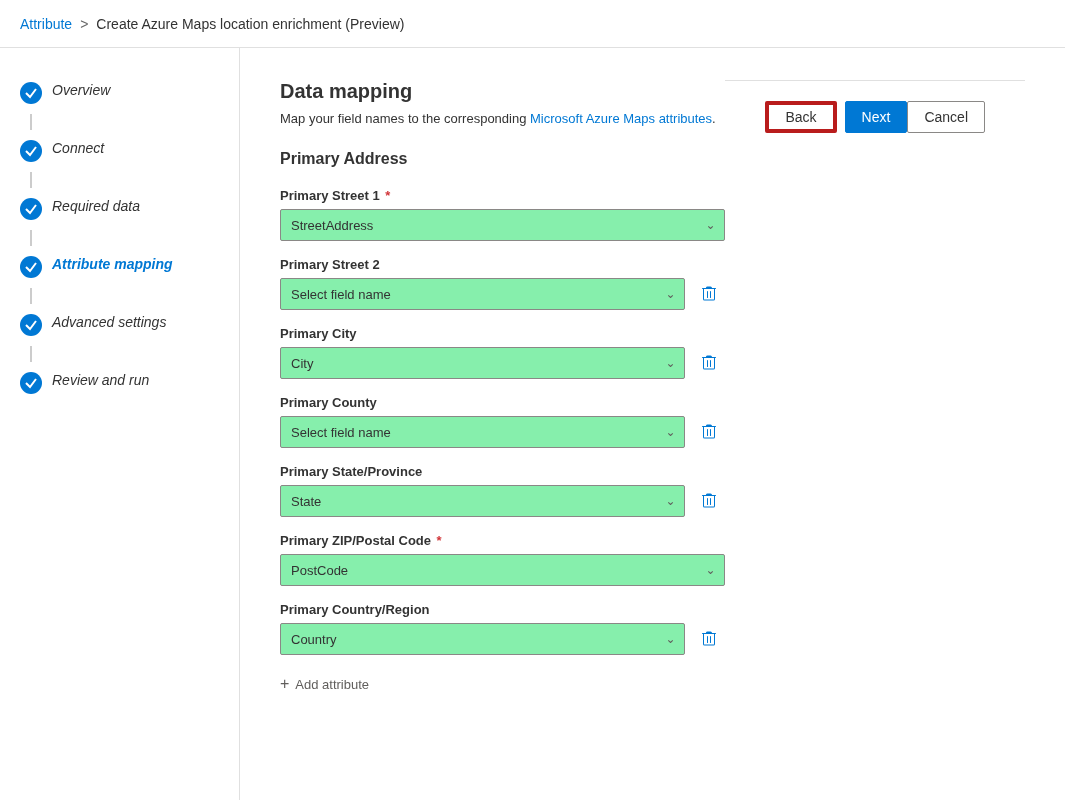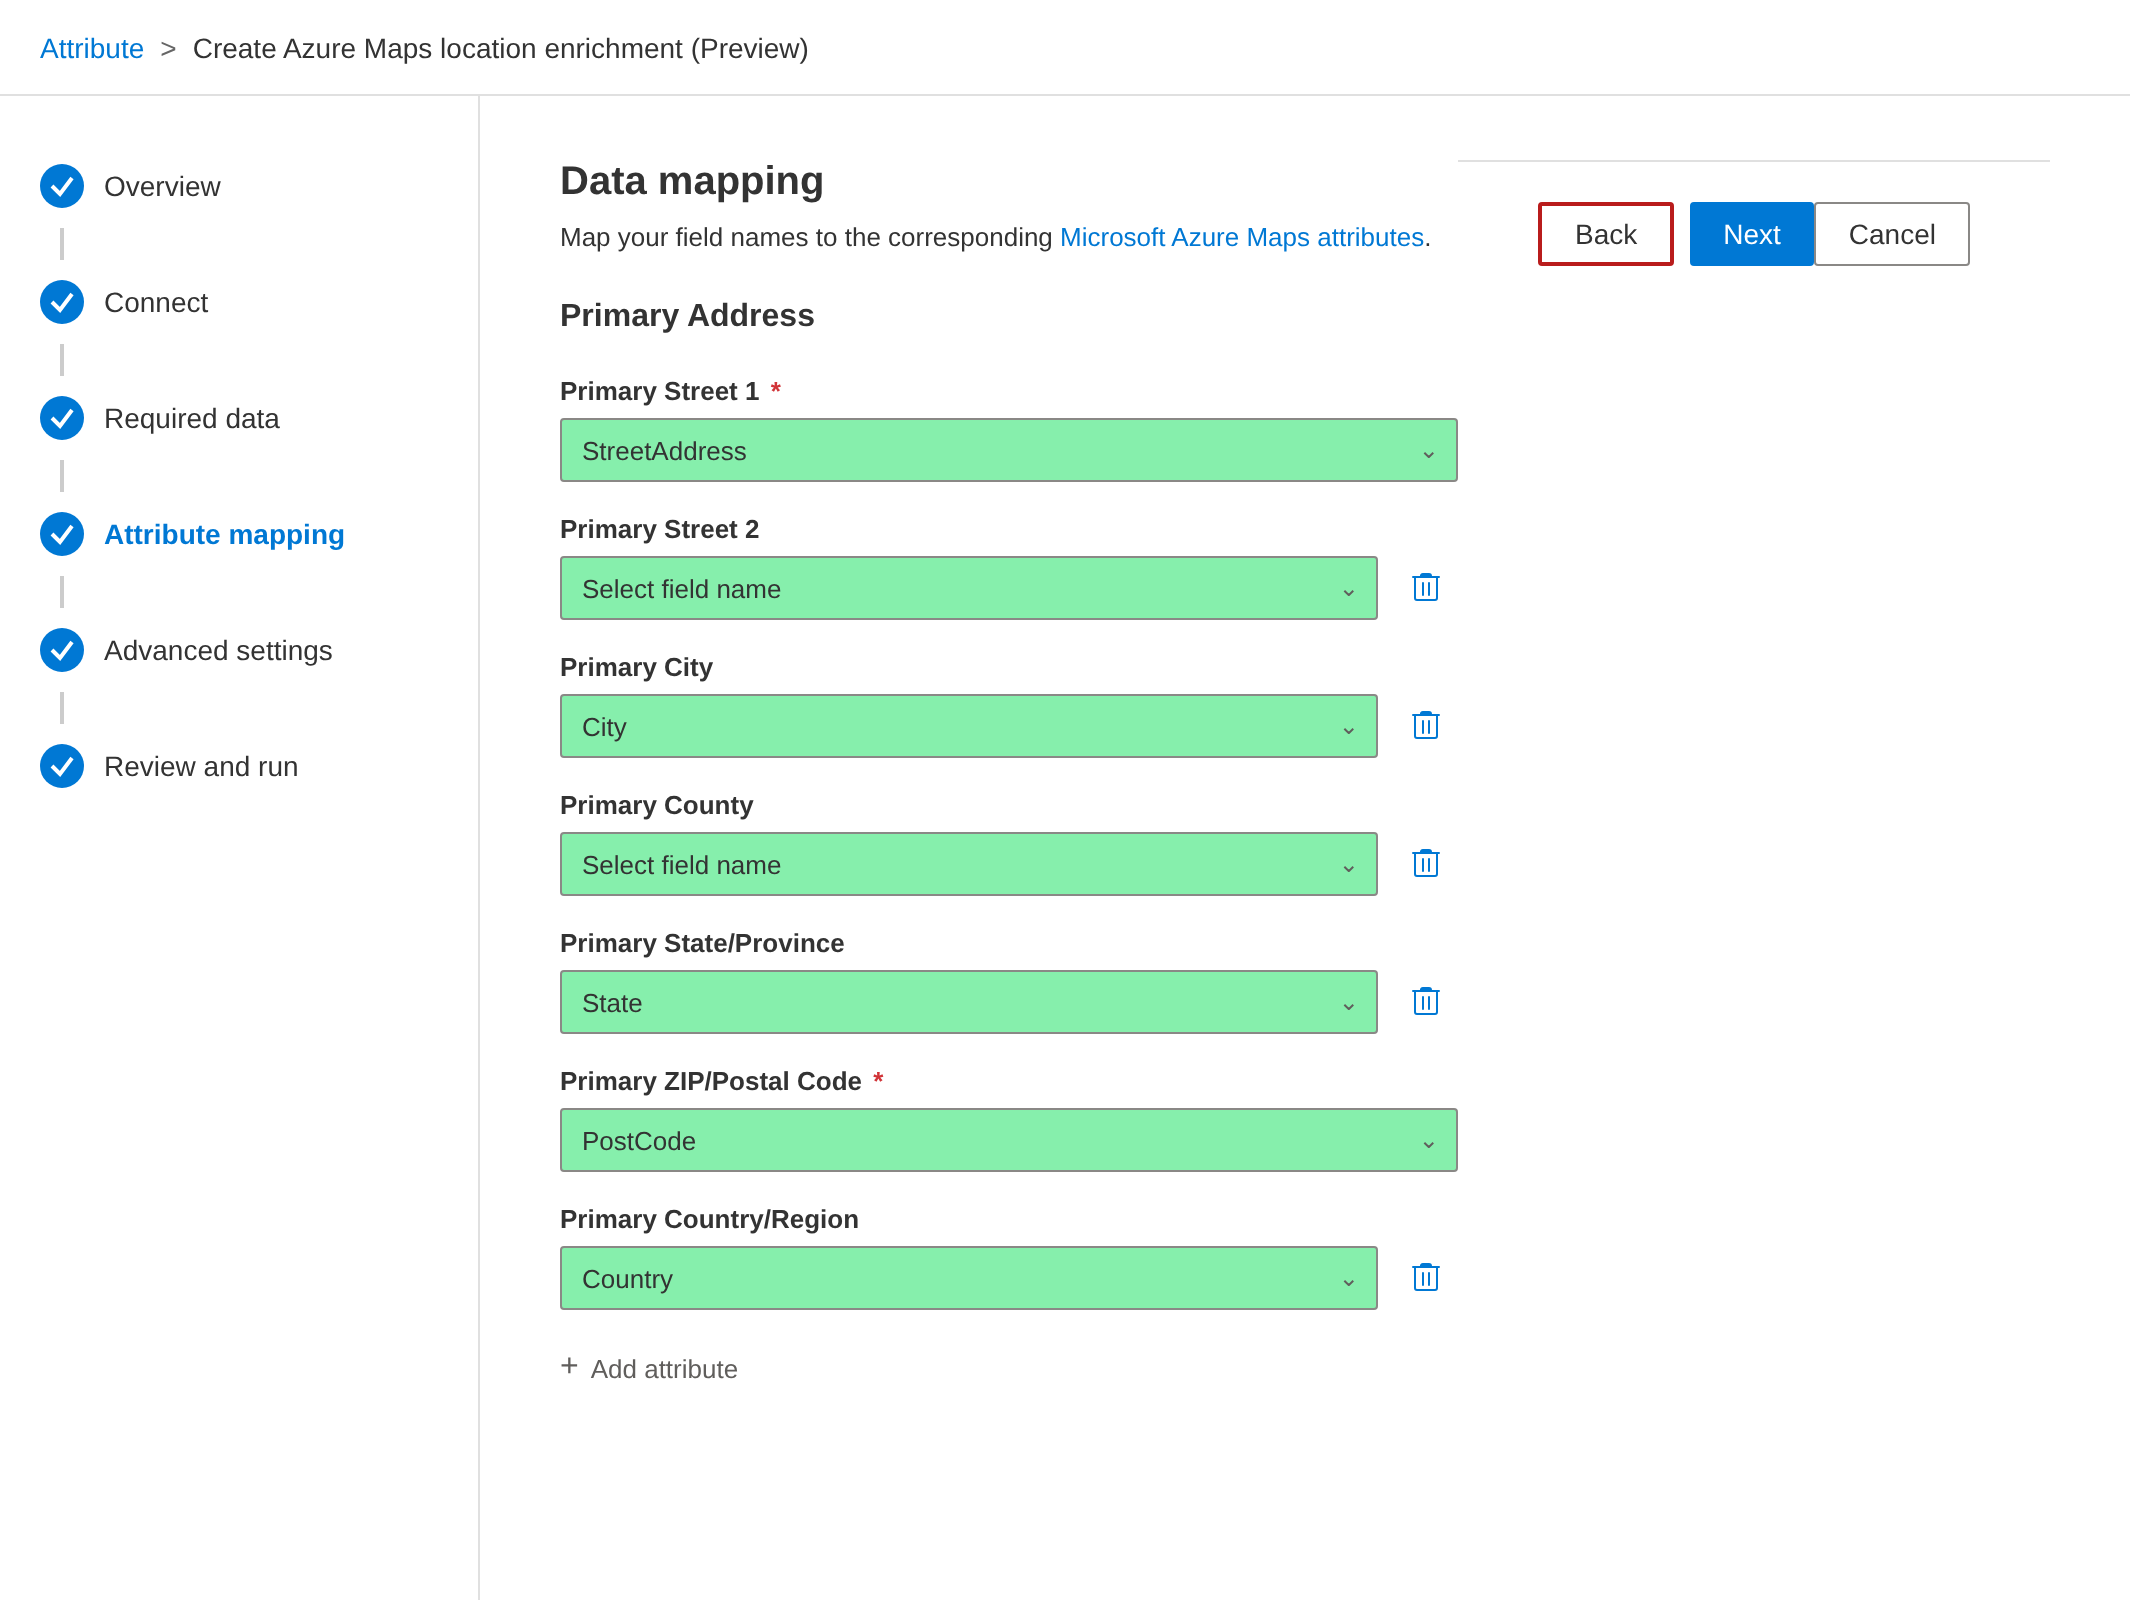--- a/index.html
+++ b/index.html
@@ -39,24 +39,25 @@
       width: 240px;
       background: #fff;
       border-right: 1px solid #e0e0e0;
       padding: 24px 0;
       display: flex;
       flex-direction: column;
     }
 
     .sidebar-item {
       display: flex;
-      align-items: center;
+      align-items: flex-start;
       padding: 10px 20px;
       cursor: pointer;
       position: relative;
+      font-style: italic;
     }
 
     .sidebar-item .step-icon {
       width: 22px;
       height: 22px;
       border-radius: 50%;
       background: #0078d4;
       display: flex;
       align-items: center;
       justify-content: center;
@@ -209,21 +210,21 @@
     }
 
     .footer-left {
       display: flex;
       gap: 8px;
     }
 
     .btn-back {
       height: 32px;
       padding: 0 16px;
-      border: 2px solid #b91c1c;
+      border: 4px solid #b91c1c;
       background: #fff;
       color: #333;
       font-size: 14px;
       cursor: pointer;
       border-radius: 2px;
     }
 
     .btn-next {
       height: 32px;
       padding: 0 16px;

